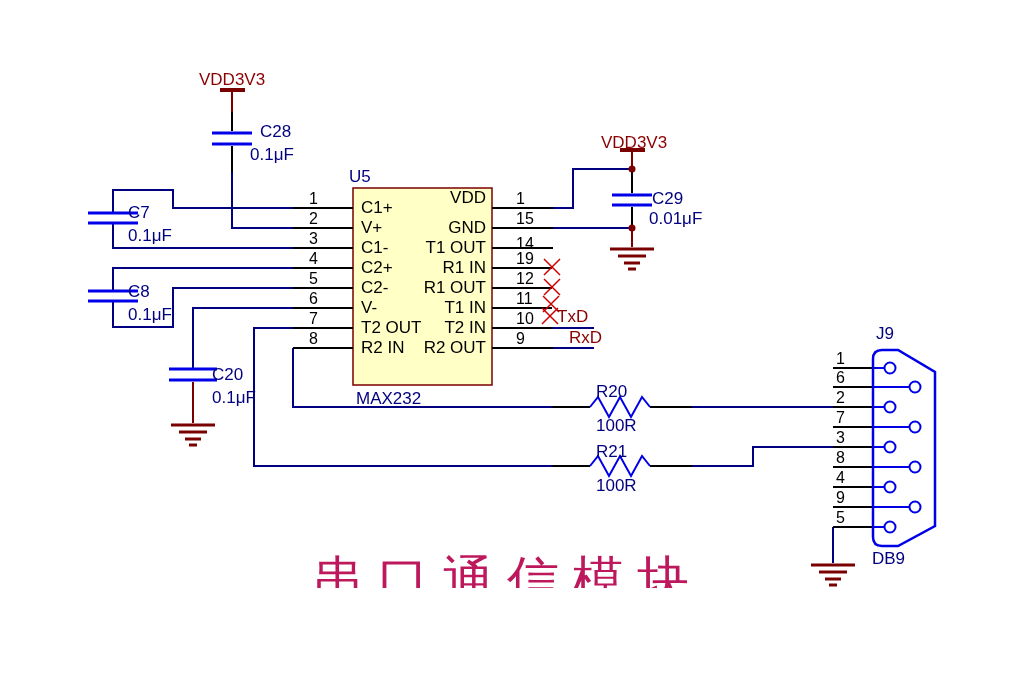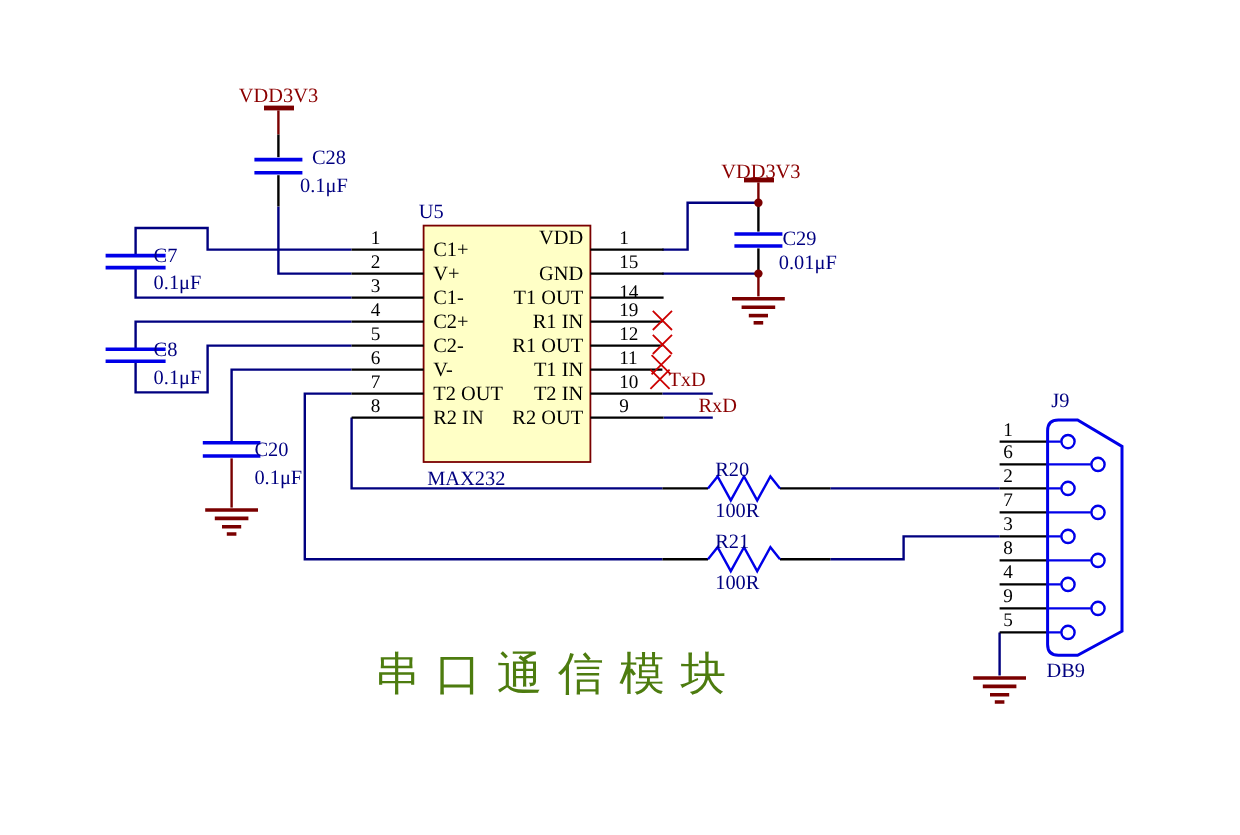--- a/index.html
+++ b/index.html
@@ -1,30 +1,30 @@
 <!DOCTYPE html>
 <html><head>
 <meta charset="utf-8">
 <style>
   html,body{margin:0;padding:0;background:#ffffff;}
   #canvas{position:relative;width:1033px;height:588px;background:#ffffff;overflow:hidden;
-          font-family:Liberation Serif, serif;}
+          font-family:Liberation Sans, sans-serif;}
   #schem-svg{position:absolute;left:0;top:0;}
   .lbl{position:absolute;white-space:nowrap;font-size:17px;line-height:18px;}
   .navy{color:#000080;}
   .dred{color:#8B0000;}
   .pin-num{position:absolute;font-size:16px;line-height:18px;color:#000000;white-space:nowrap;}
   .pin-num.left{left:309px;}
   .pin-num.right{left:516px;}
   .db9-num{left:836px;}
   .pin-name{position:absolute;font-size:17px;line-height:20px;color:#000000;white-space:nowrap;}
   .pin-name.left{left:361px;}
   .pin-name.right{left:386px;width:100px;text-align:right;}
-  .title{position:absolute;left:312px;top:538px;font-size:38px;line-height:48px;
-         letter-spacing:13px;color:#4d7c0f;font-weight:normal;}
+  .title{position:absolute;left:312px;top:556px;font-size:52px;line-height:48px;
+         letter-spacing:13px;color:#be185d;font-weight:normal;}
 </style>
 </head>
 <body>
 
 <div id="canvas">
 
 <svg id="schem-svg" width="1033" height="696" viewBox="0 0 1033 696">
 
   <g stroke="#000080" stroke-width="2" fill="none">
 
@@ -199,21 +199,21 @@
 
 <div class="lbl navy" style="left:596px;top:383px">R20</div>
 <div class="lbl navy" style="left:596px;top:417px">100R</div>
 <div class="lbl navy" style="left:596px;top:443px">R21</div>
 <div class="lbl navy" style="left:596px;top:477px">100R</div>
 
 <div class="lbl navy" style="left:349px;top:168px">U5</div>
 <div class="lbl navy" style="left:356px;top:390px">MAX232</div>
 
 <div class="lbl dred" style="left:557px;top:308px">TxD</div>
-<div class="lbl dred" style="left:582px;top:329px">RxD</div>
+<div class="lbl dred" style="left:569px;top:329px">RxD</div>
 
 <div class="lbl navy" style="left:876px;top:325px">J9</div>
 <div class="lbl navy" style="left:872px;top:550px">DB9</div>
 
 <div class="pin-num left" style="top:190px">1</div>
 <div class="pin-num left" style="top:210px">2</div>
 <div class="pin-num left" style="top:230px">3</div>
 <div class="pin-num left" style="top:250px">4</div>
 <div class="pin-num left" style="top:270px">5</div>
 <div class="pin-num left" style="top:290px">6</div>

